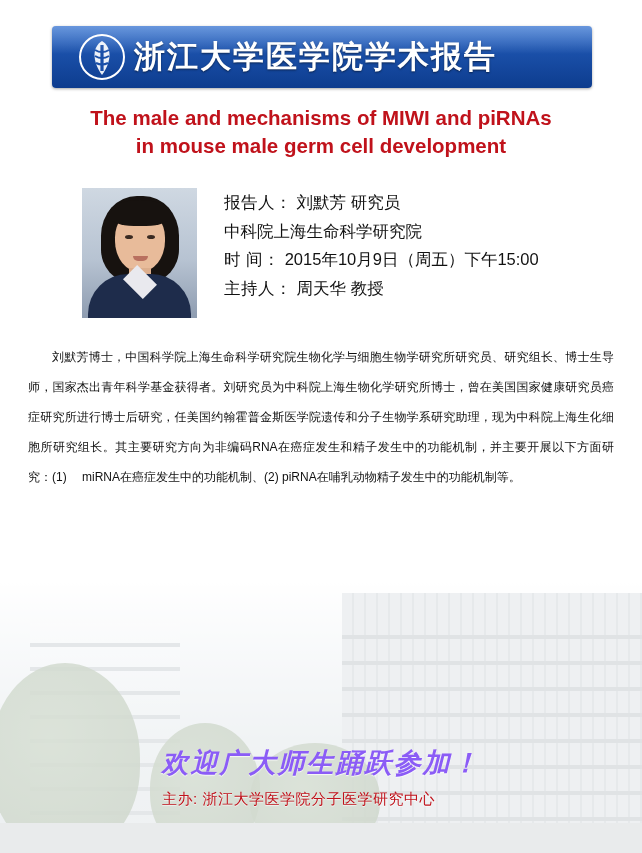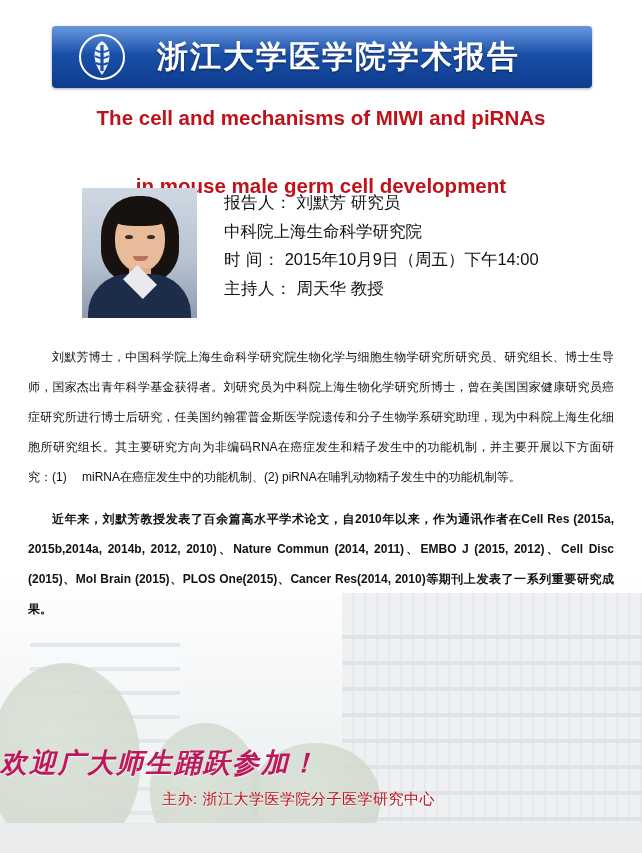--- a/index.html
+++ b/index.html
@@ -113,21 +113,21 @@
   }
   .banner-emblem {
     position: absolute;
     left: 26px;
     top: 7px;
     width: 48px;
     height: 48px;
   }
   .banner-title {
     position: absolute;
-    left: 105px;
+    left: 82px;
     top: 8px;
     right: 10px;
     height: 46px;
     line-height: 46px;
     color: #ffffff;
     font-size: 31px;
     font-weight: bold;
     letter-spacing: 2px;
     white-space: nowrap;
     text-shadow: 0 1px 2px rgba(0,0,0,0.5);
@@ -138,21 +138,21 @@
     position: absolute;
     left: 0;
     top: 104px;
     width: 642px;
     text-align: center;
     color: #c0121b;
     font-size: 20.5px;
     font-weight: bold;
     line-height: 28px;
   }
-  .lec-title .l2 { display: block; margin-top: 40px; }
+  .lec-title .l2 { display: block; }
 
   
   .portrait {
     position: absolute;
     left: 82px;
     top: 188px;
     width: 115px;
     height: 130px;
     overflow: hidden;
     background: #4a5b70;
@@ -249,21 +249,22 @@
   .body-text p.p2 {
     font-weight: bold;
   }
 
   
   .welcome {
     position: absolute;
     left: 0;
     top: 745px;
     width: 642px;
-    color: #be185d;
+    text-align: center;
+    color: #8b5cf6;
     font-size: 27px;
     font-weight: bold;
     letter-spacing: 2px;
     font-style: italic;
     text-shadow: 0 1px 1px rgba(255,255,255,0.8);
   }
   .organizer {
     position: absolute;
     left: 0;
     top: 790px;
@@ -299,21 +300,21 @@
         <rect x="22.4" y="12" width="3.2" height="26" fill="#1a4fa8"></rect>
         <path d="M17 17 C22 20 26 20 31 17" stroke="#1a4fa8" stroke-width="2" fill="none"></path>
         <path d="M17 23 C22 26 26 26 31 23" stroke="#1a4fa8" stroke-width="2" fill="none"></path>
         <path d="M18 30 C22 32 26 32 30 30" stroke="#1a4fa8" stroke-width="2" fill="none"></path>
       </svg>
     </div>
     <div class="banner-title">浙江大学医学院学术报告</div>
   </div>
 
   <div class="lec-title">
-    <span class="l1">The cell and mechanisms of MIWI and piRNAs</span>
+    <span class="l1">The male and mechanisms of MIWI and piRNAs</span>
     <span class="l2">in mouse male germ cell development</span>
   </div>
 
   <div class="portrait">
     <div class="bgwall"></div>
     <div class="hair"></div>
     <div class="face"></div>
     <div class="fringe"></div>
     <div class="eye l"></div>
     <div class="eye r"></div>
@@ -327,29 +328,28 @@
     <div class="row">
       <span class="lbl">报告人：</span>
       <span class="val">刘默芳  研究员</span>
     </div>
     <div class="row">
       <span class="lbl"></span>
       <span class="val">中科院上海生命科学研究院</span>
     </div>
     <div class="row">
       <span class="lbl">时  间：</span>
-      <span class="val">2015年10月9日（周五）下午14:00</span>
+      <span class="val">2015年10月9日（周五）下午15:00</span>
     </div>
     <div class="row">
       <span class="lbl">主持人：</span>
       <span class="val">周天华 教授</span>
     </div>
   </div>
 
   <div class="body-text">
     <p class="p1">刘默芳博士，中国科学院上海生命科学研究院生物化学与细胞生物学研究所研究员、研究组长、博士生导师，国家杰出青年科学基金获得者。刘研究员为中科院上海生物化学研究所博士，曾在美国国家健康研究员癌症研究所进行博士后研究，任美国约翰霍普金斯医学院遗传和分子生物学系研究助理，现为中科院上海生化细胞所研究组长。其主要研究方向为非编码RNA在癌症发生和精子发生中的功能机制，并主要开展以下方面研究：(1)　  miRNA在癌症发生中的功能机制、(2) piRNA在哺乳动物精子发生中的功能机制等。</p>
-    <p class="p2">近年来，刘默芳教授发表了百余篇高水平学术论文，自2010年以来，作为通讯作者在Cell Res (2015a, 2015b,2014a, 2014b, 2012, 2010)、Nature Commun (2014, 2011)、EMBO J (2015, 2012)、Cell Disc (2015)、Mol Brain (2015)、PLOS One(2015)、Cancer Res(2014, 2010)等期刊上发表了一系列重要研究成果。</p>
   </div>
 
   <div class="welcome">欢迎广大师生踊跃参加！</div>
   <div class="organizer">主办: 浙江大学医学院分子医学研究中心</div>
 
 </div>
 
 </body></html>

